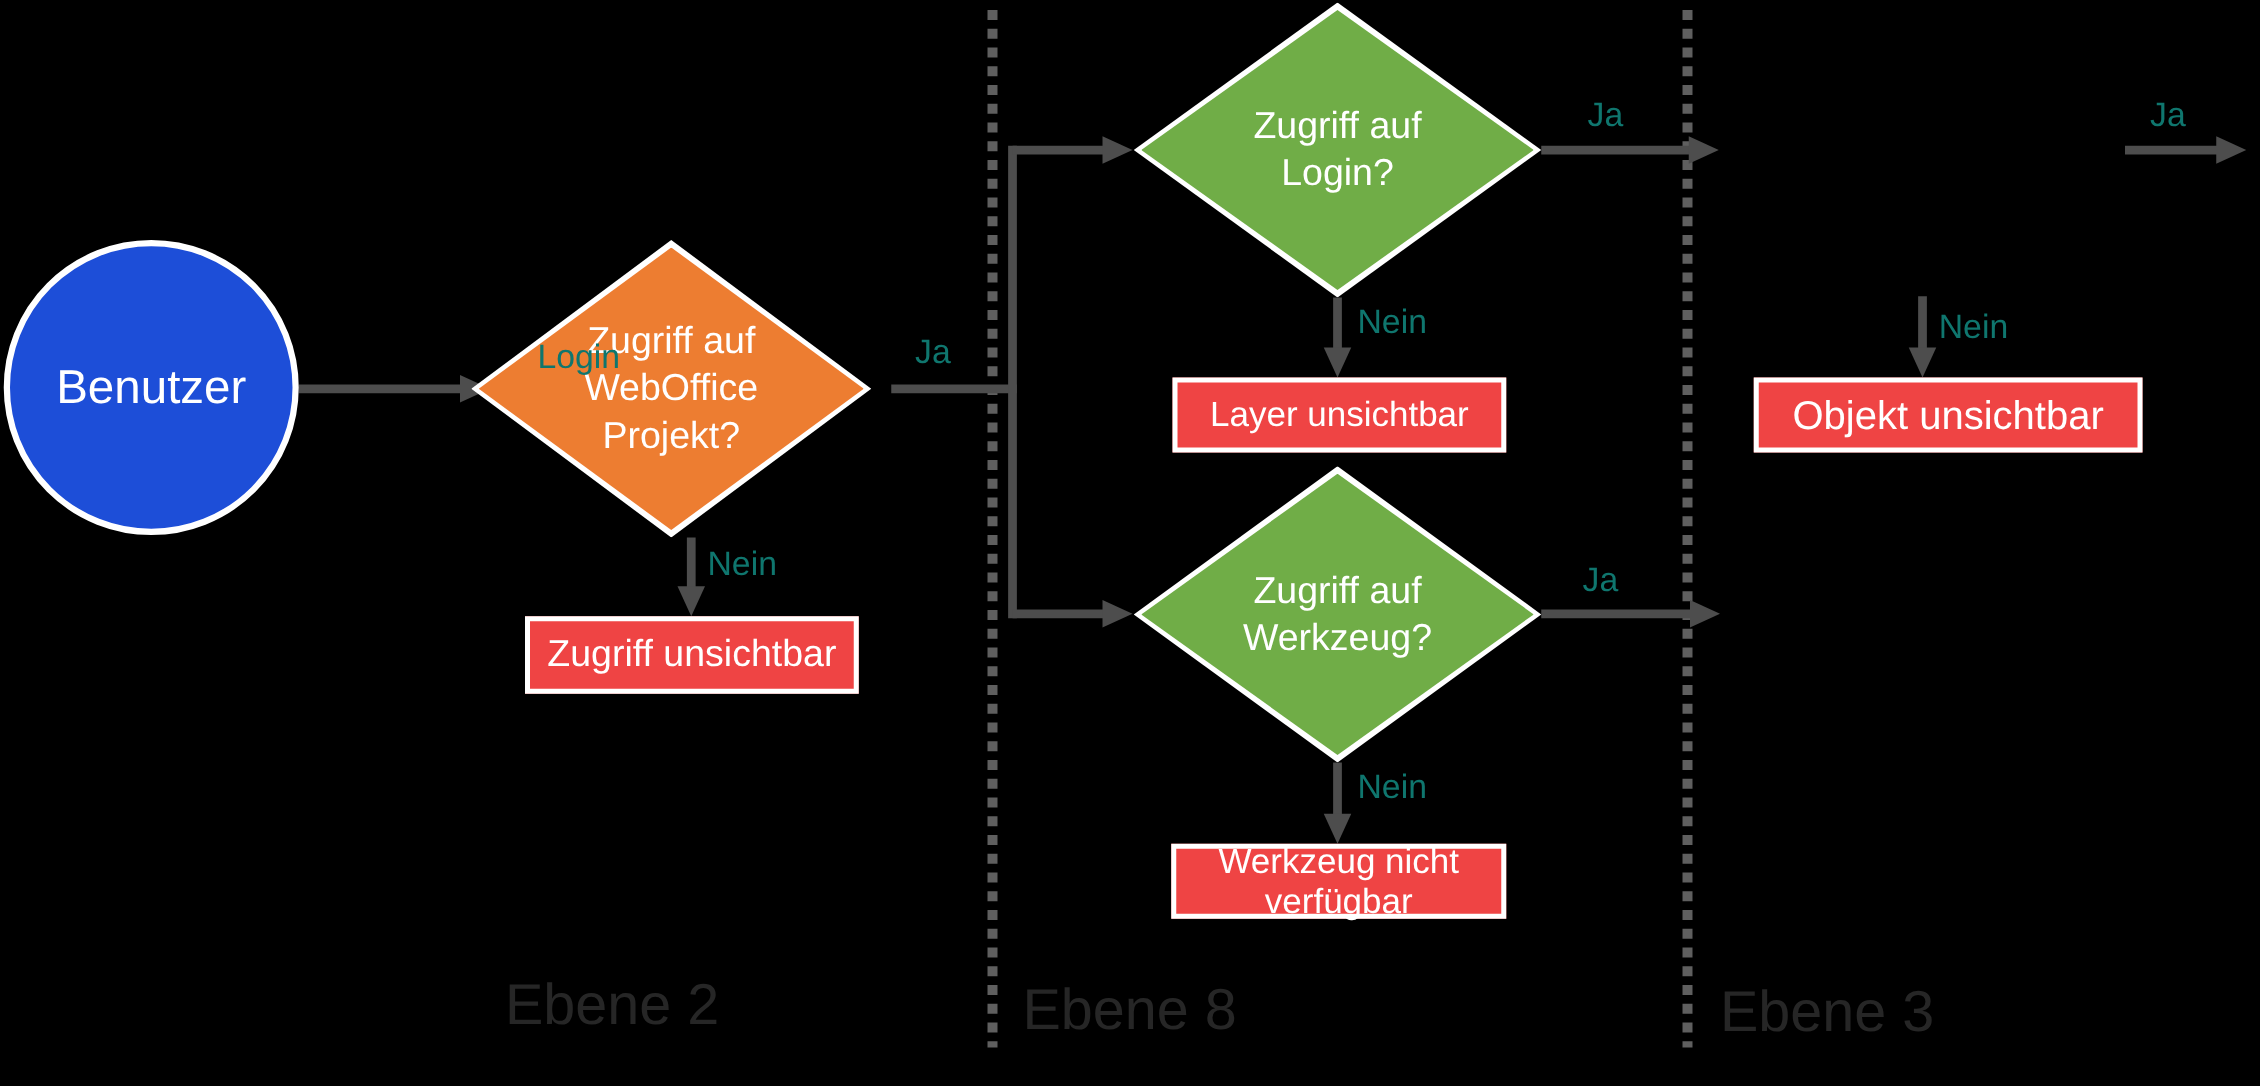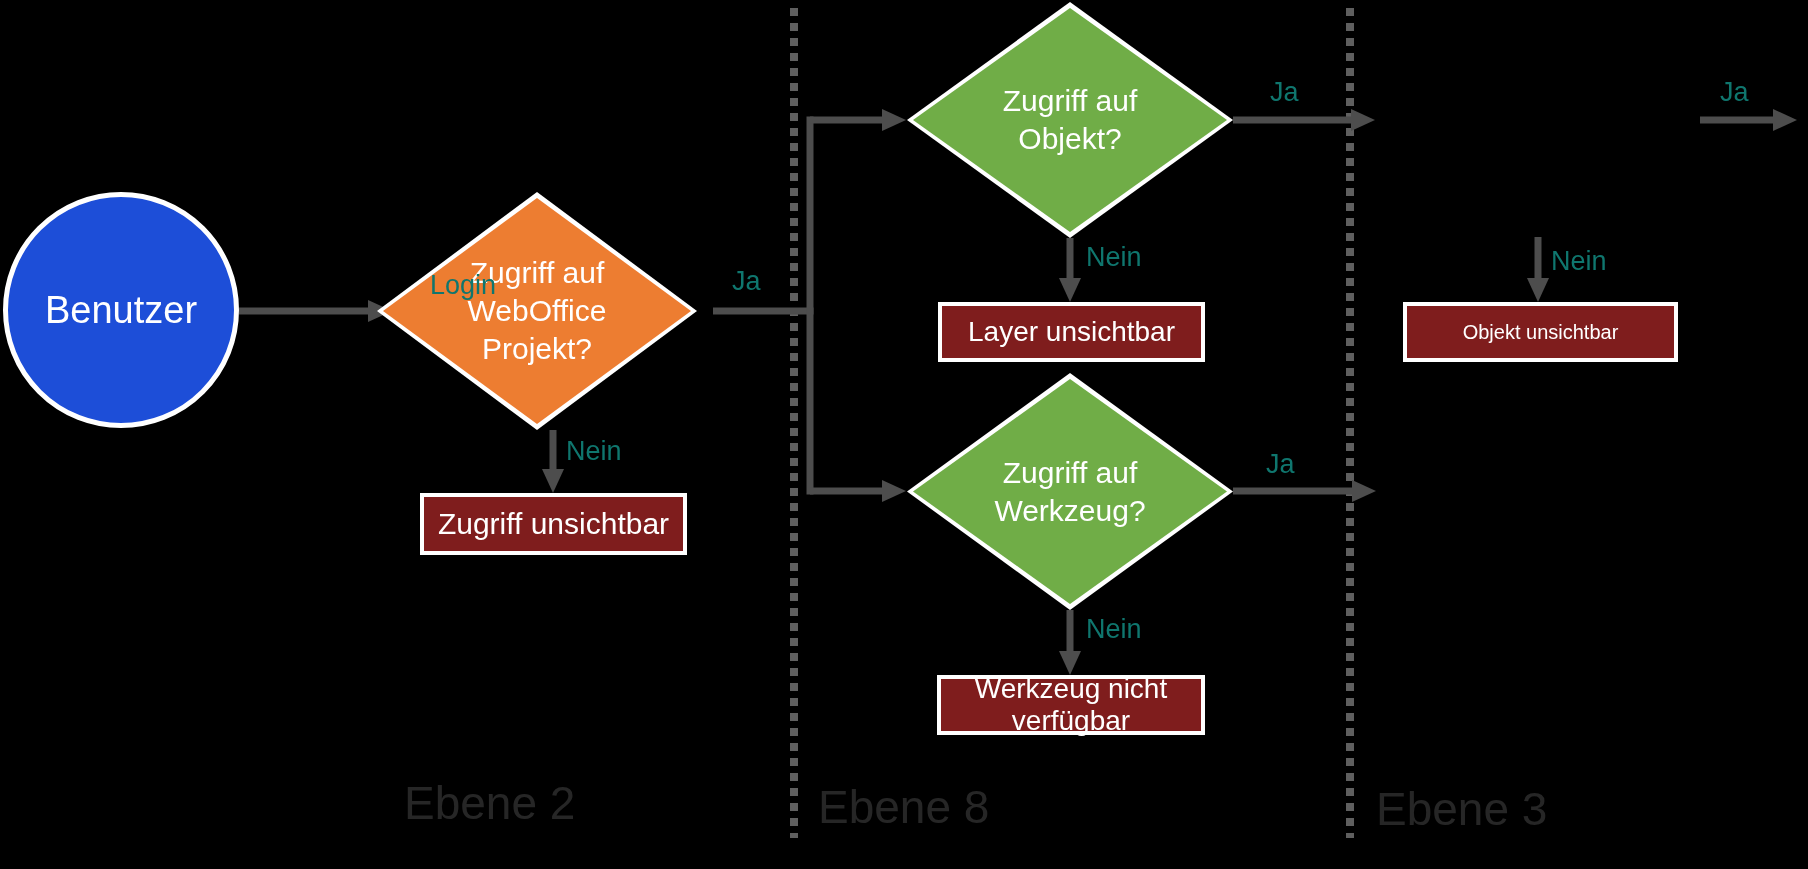--- a/index.html
+++ b/index.html
@@ -21,21 +21,21 @@
   .diamond .fill{left:6px;top:6px;right:6px;bottom:6px;}
   .fill-orange{background:#ED7D31;}
   .fill-green{background:#70AD47;}
   .fill-red{background:#ED4E2E;}
   .diamond .label{position:absolute;left:0;top:0;right:0;bottom:0;
     display:flex;align-items:center;justify-content:center;text-align:center;
     color:#fff;font-size:30px;line-height:38px;}
   .diamond .label span{display:block;width:190px;}
 
   
-  .result{position:absolute;box-sizing:border-box;background:#7f1d1d;border:4px solid #fff;
+  .result{position:absolute;box-sizing:border-box;background:#ef4444;border:4px solid #fff;
     display:flex;align-items:center;justify-content:center;color:#fff;text-align:center;}
 
   
   .edge-label{position:absolute;color:#0f766e;font-size:27px;white-space:nowrap;}
   .lane-label{position:absolute;color:#262626;font-size:46px;white-space:nowrap;}
 </style>
 </head>
 <body>
 
 <div class="stage">
@@ -83,21 +83,21 @@
     <div class="fill fill-orange"></div>
     <div class="label">
         <span>Zugriff auf WebOffice Projekt?</span>
       </div>
   </div>
 
   <div class="diamond" style="left:907px;top:2px;width:326px;height:236px">
     <div class="bg"></div>
     <div class="fill fill-green"></div>
     <div class="label">
-        <span>Zugriff auf Objekt?</span>
+        <span>Zugriff auf Login?</span>
       </div>
   </div>
 
   <div class="diamond" style="left:907px;top:373px;width:326px;height:237px">
     <div class="bg"></div>
     <div class="fill fill-green"></div>
     <div class="label">
         <span>Zugriff auf Werkzeug?</span>
       </div>
   </div>
@@ -105,21 +105,21 @@
 
   <div class="result" style="left:420px;top:493px;width:267px;height:62px;font-size:30px">
     <span>Zugriff unsichtbar</span>
   </div>
   <div class="result" style="left:938px;top:302px;width:267px;height:60px;font-size:28px">
     <span>Layer unsichtbar</span>
   </div>
   <div class="result" style="left:937px;top:675px;width:268px;height:60px;font-size:28px">
     <span>Werkzeug nicht verfügbar</span>
   </div>
-  <div class="result" style="left:1403px;top:302px;width:275px;height:60px;font-size:20px">
+  <div class="result" style="left:1403px;top:302px;width:311px;height:60px;font-size:32px">
     <span>Objekt unsichtbar</span>
   </div>
 
   <div class="edge-label" style="left:430px;top:270px">Login</div>
   <div class="edge-label" style="left:732px;top:266px">Ja</div>
   <div class="edge-label" style="left:566px;top:436px">Nein</div>
   <div class="edge-label" style="left:1270px;top:77px">Ja</div>
   <div class="edge-label" style="left:1086px;top:242px">Nein</div>
   <div class="edge-label" style="left:1266px;top:449px">Ja</div>
   <div class="edge-label" style="left:1086px;top:614px">Nein</div>

